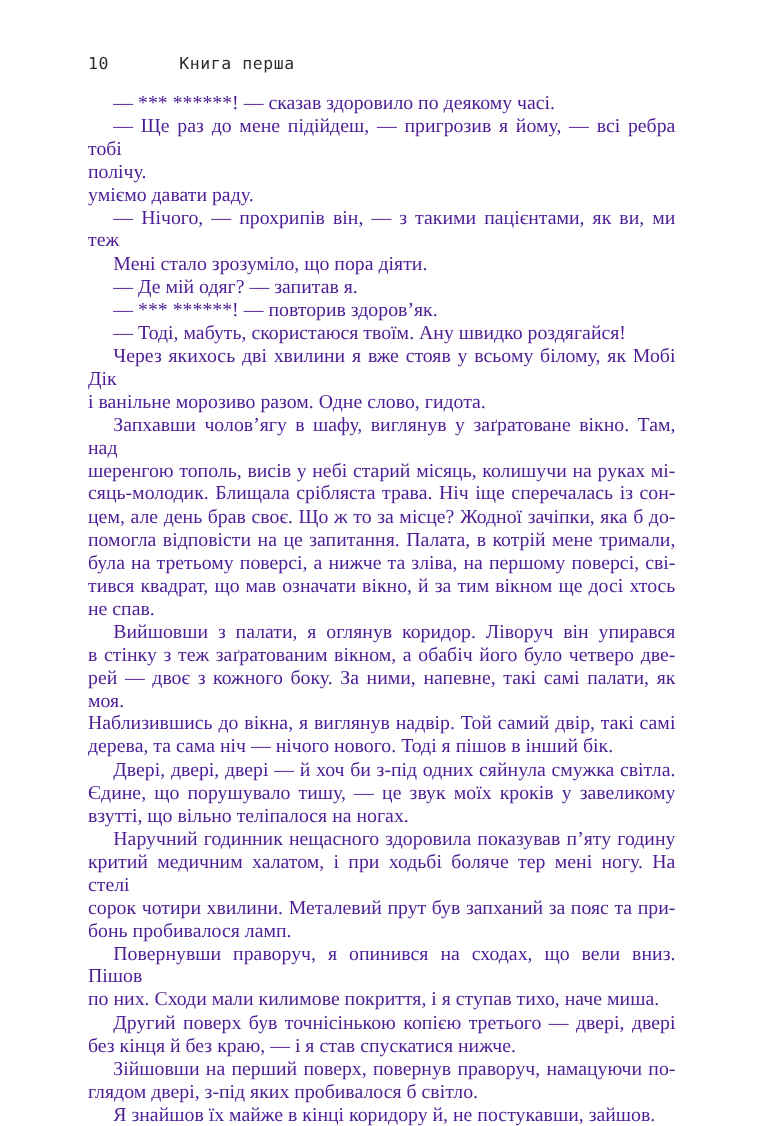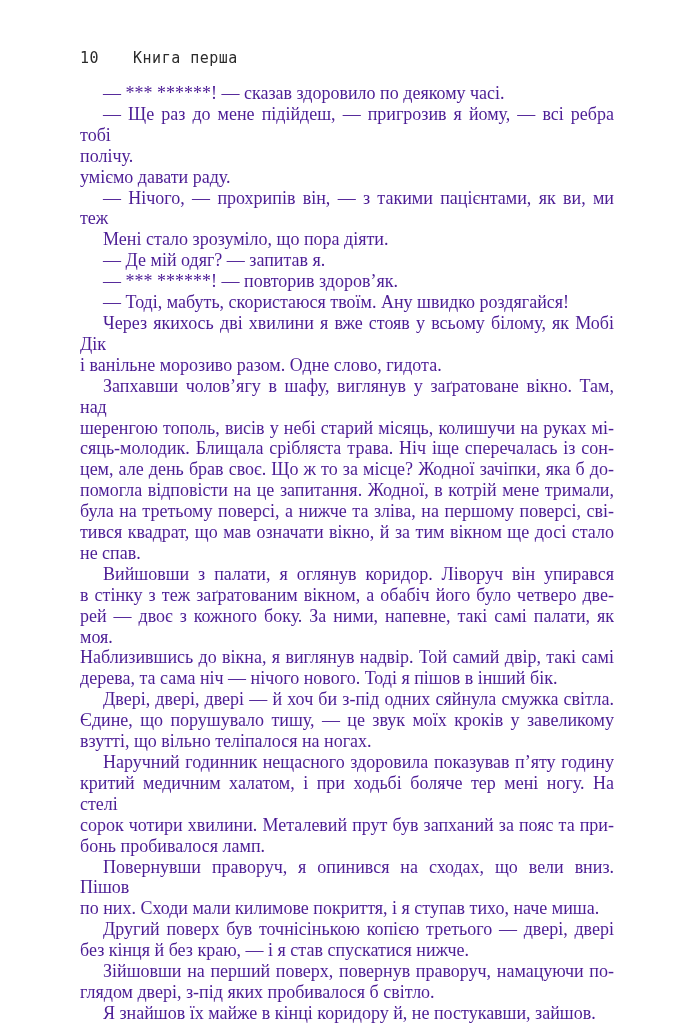--- a/index.html
+++ b/index.html
@@ -26,21 +26,21 @@
     line-height: 16px;
     color: #2b2b2b;
     margin-bottom: 17px;
     letter-spacing: 0.5px;
   }
   .page-number {
     display: inline-block;
   }
   .running-title {
     display: inline-block;
-    margin-left: 34px;
+    margin-left: 64px;
   }
   .text-content {
     font-family: "Liberation Serif", "DejaVu Serif", serif;
     font-size: 18px;
     line-height: 20.9px;
     color: #4c1d95;
   }
   .paragraph {
     margin: 0;
     padding: 0;
@@ -93,23 +93,23 @@
       </div>
       <div class="paragraph">
         <div class="text-line first">Через якихось дві хвилини я вже стояв у всьому білому, як Мобі Дік</div>
         <div class="text-line last">і ванільне морозиво разом. Одне слово, гидота.</div>
       </div>
       <div class="paragraph">
         <div class="text-line first">Запхавши чолов’ягу в шафу, виглянув у заґратоване вікно. Там, над</div>
         <div class="text-line">шеренгою тополь, висів у небі старий місяць, колишучи на руках мі-</div>
         <div class="text-line">сяць-молодик. Блищала срібляста трава. Ніч іще сперечалась із сон-</div>
         <div class="text-line">цем, але день брав своє. Що ж то за місце? Жодної зачіпки, яка б до-</div>
-        <div class="text-line">помогла відповісти на це запитання. Жодної, в котрій мене тримали,</div>
+        <div class="text-line">помогла відповісти на це запитання. Палата, в котрій мене тримали,</div>
         <div class="text-line">була на третьому поверсі, а нижче та зліва, на першому поверсі, сві-</div>
-        <div class="text-line">тився квадрат, що мав означати вікно, й за тим вікном ще досі стало</div>
+        <div class="text-line">тився квадрат, що мав означати вікно, й за тим вікном ще досі хтось</div>
         <div class="text-line last">не спав.</div>
       </div>
       <div class="paragraph">
         <div class="text-line first">Вийшовши з палати, я оглянув коридор. Ліворуч він упирався</div>
         <div class="text-line">в стінку з теж заґратованим вікном, а обабіч його було четверо две-</div>
         <div class="text-line">рей — двоє з кожного боку. За ними, напевне, такі самі палати, як моя.</div>
         <div class="text-line">Наблизившись до вікна, я виглянув надвір. Той самий двір, такі самі</div>
         <div class="text-line last">дерева, та сама ніч — нічого нового. Тоді я пішов в інший бік.</div>
       </div>
       <div class="paragraph">

